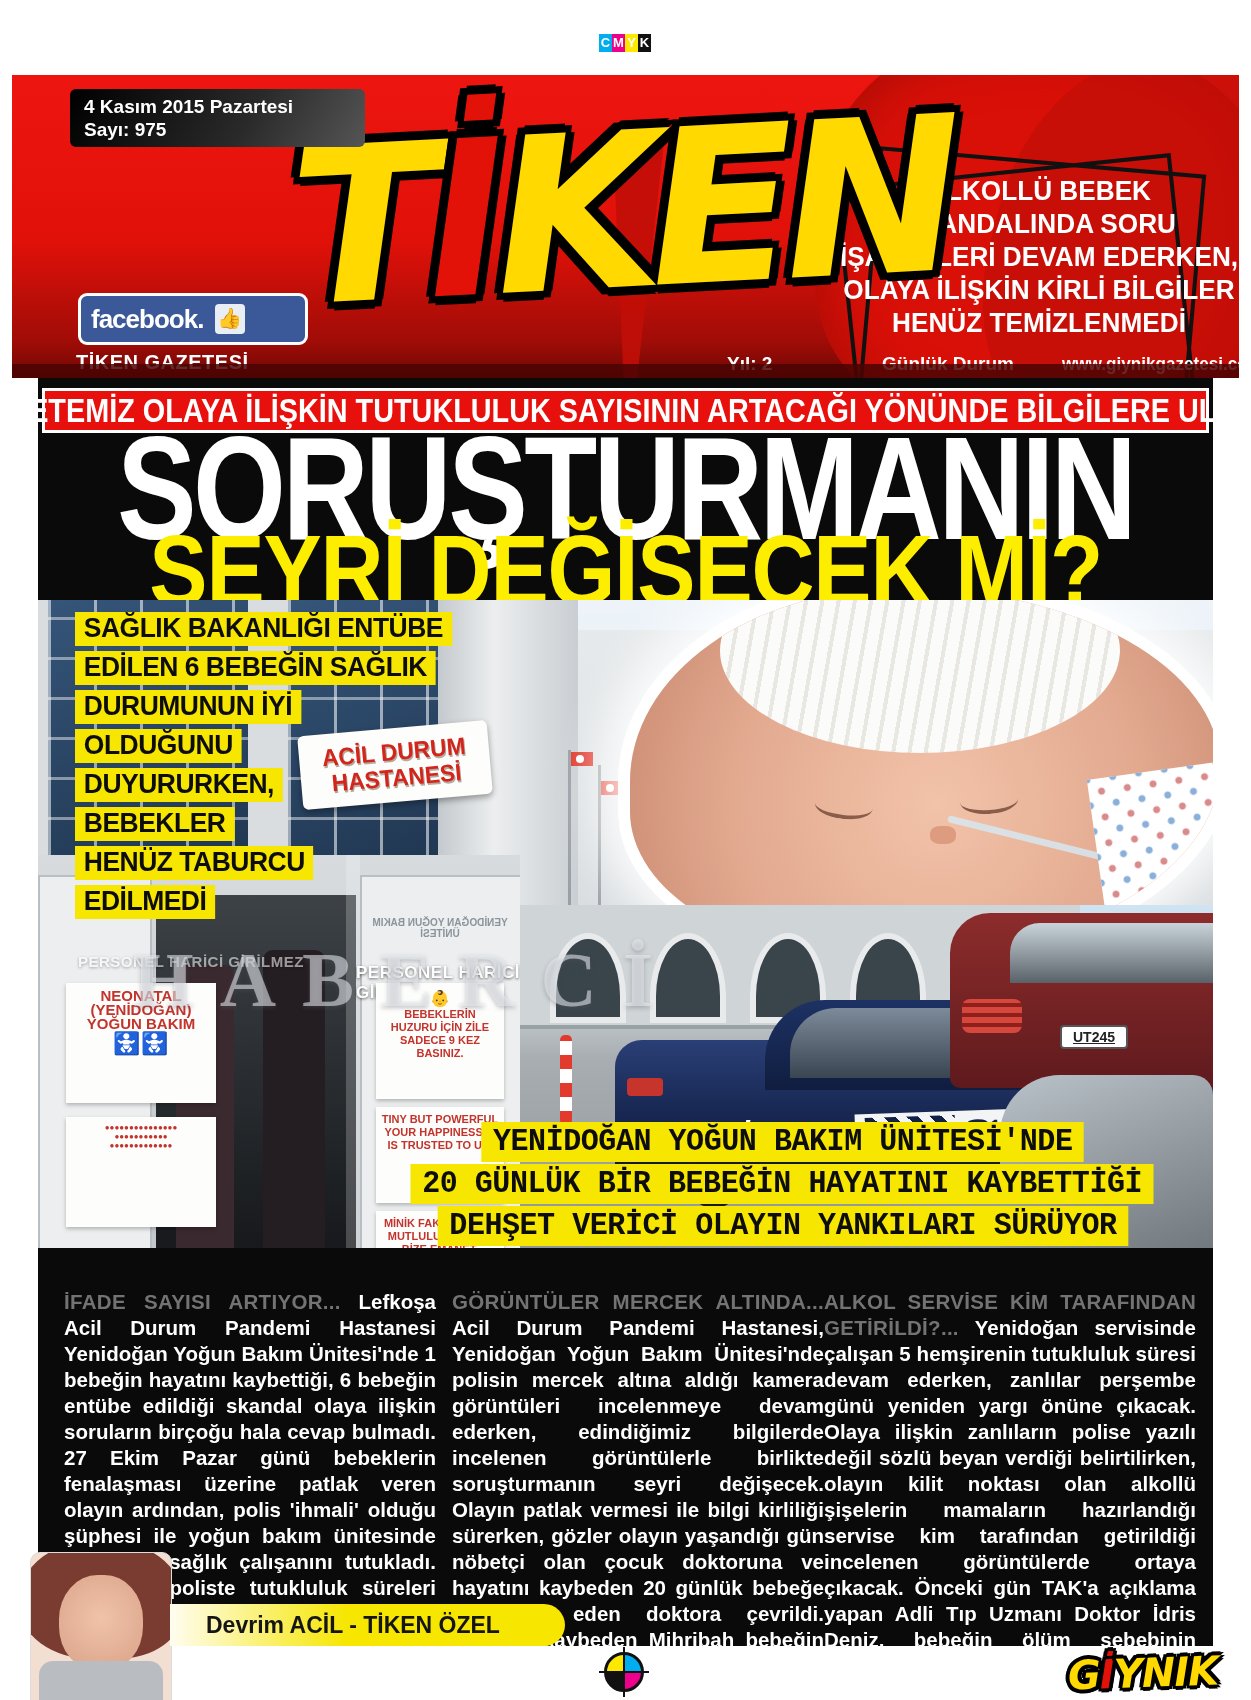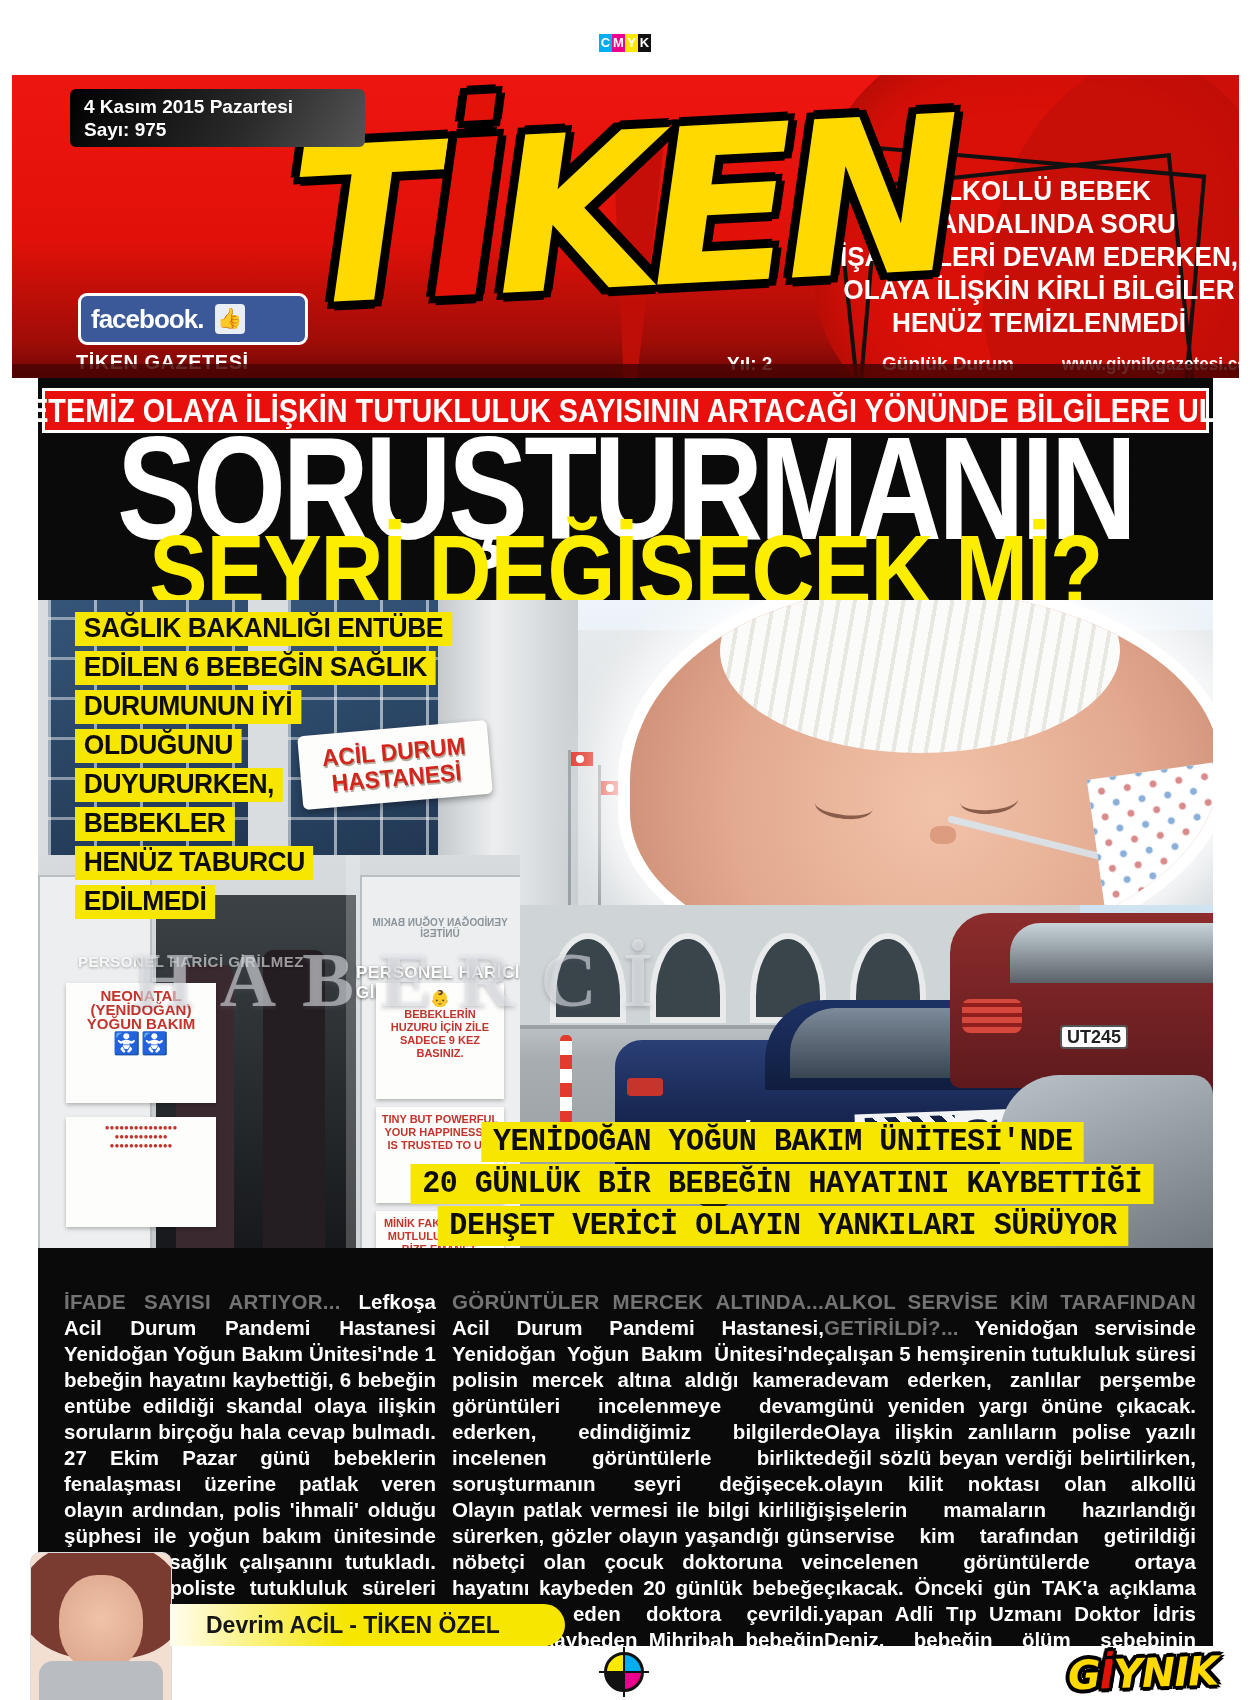--- a/index.html
+++ b/index.html
@@ -298,21 +298,21 @@
           <span class="ph">☎<span>155</span></span>
           <span class="pl">POLİS</span>
         </div>
         <div class="abs wheel" style="left:400px;top:142px;width:72px;height:72px;"></div>
         <div class="abs wheel" style="left:70px;top:150px;width:58px;height:58px;"></div>
       </div>
 
       <div class="abs redcar">
         <div class="abs redcar-win"></div>
         <div class="abs taillight" style="left:12px;top:86px;width:60px;height:34px;background:repeating-linear-gradient(0deg,#d6473c 0 6px,#8e1f1c 6px 10px);border-radius:8px;"></div>
-        <div class="abs plate" style="left:110px;top:112px;width:64px;height:20px;font-size:18px;line-height:20px;">UT245</div>
+        <div class="abs plate" style="left:110px;top:112px;width:64px;height:20px;font-size:14px;line-height:20px;text-decoration:underline;">UT245</div>
       </div>
       <div class="abs graycar"></div>
     </div>
 
     <div class="abs watermark">HABERCİ</div>
   </div>
 
   <div class="abs lede">
     <div>SAĞLIK BAKANLIĞI ENTÜBE</div>
     <div>EDİLEN 6 BEBEĞİN SAĞLIK</div>

